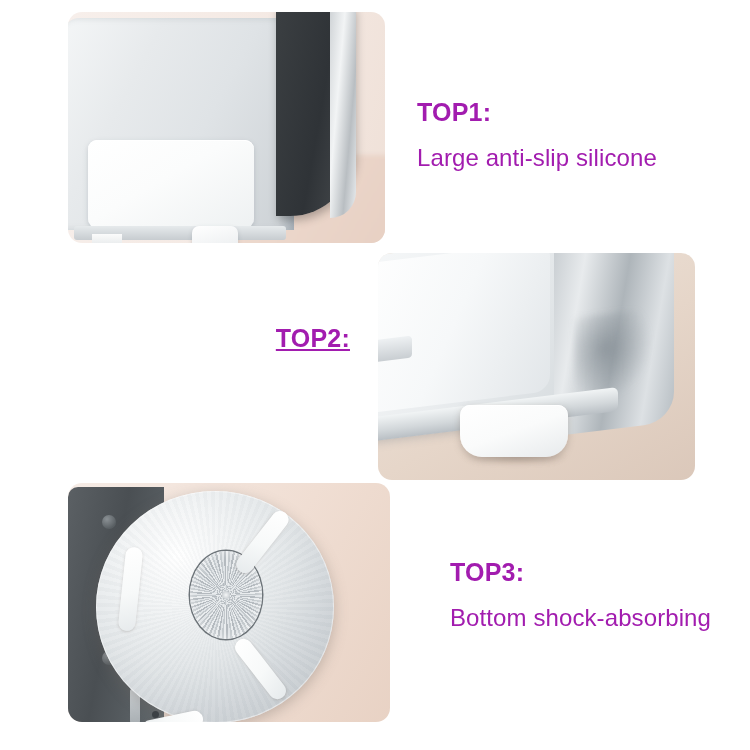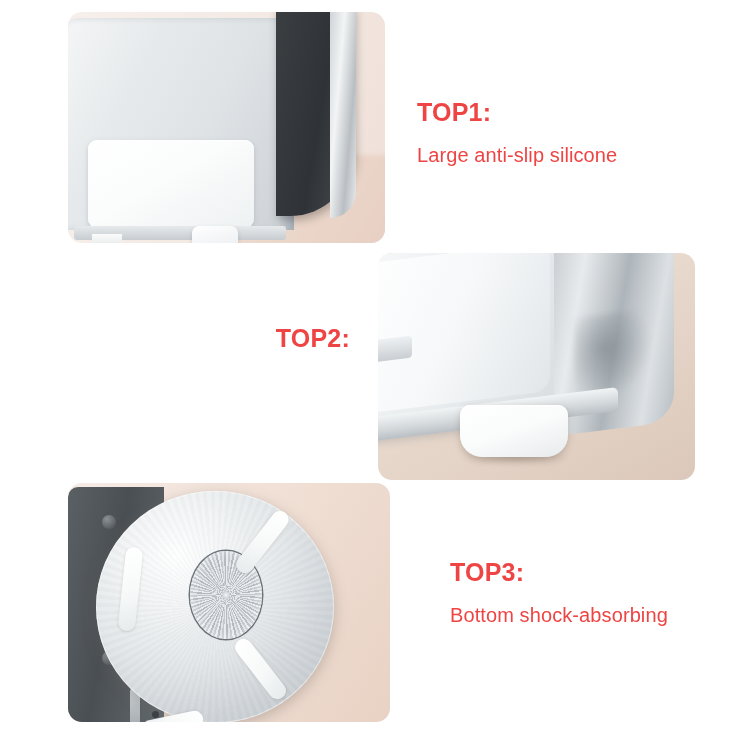--- a/index.html
+++ b/index.html
@@ -19,36 +19,36 @@
   
   .photo-panel {
     position: absolute;
     overflow: hidden;
     border-radius: 14px;
   }
 
   
   .caption {
     position: absolute;
-    color: #ef4444;
+    color: #a21caf;
     line-height: 1.34;
   }
   .caption .top-label {
     font-size: 25px;
     font-weight: 700;
     letter-spacing: .2px;
     margin-bottom: 12px;
   }
   .caption .desc {
-    font-size: 20px;
+    font-size: 24px;
     font-weight: 400;
     letter-spacing: .1px;
   }
   .caption .desc span { display: block; }
-  .caption.align-right { text-align: right; }
+  .caption.align-right { text-align: right; text-decoration: underline; }
   .caption.align-left  { text-align: left; }
 
   
   #panel-1 { left: 68px; top: 12px; width: 317px; height: 231px; }
   #panel-1 .bg {
     position: absolute; inset: 0;
     background:
       linear-gradient(105deg, #f7efeb 0%, #f4e9e3 60%, #efe0d7 100%);
   }
   

